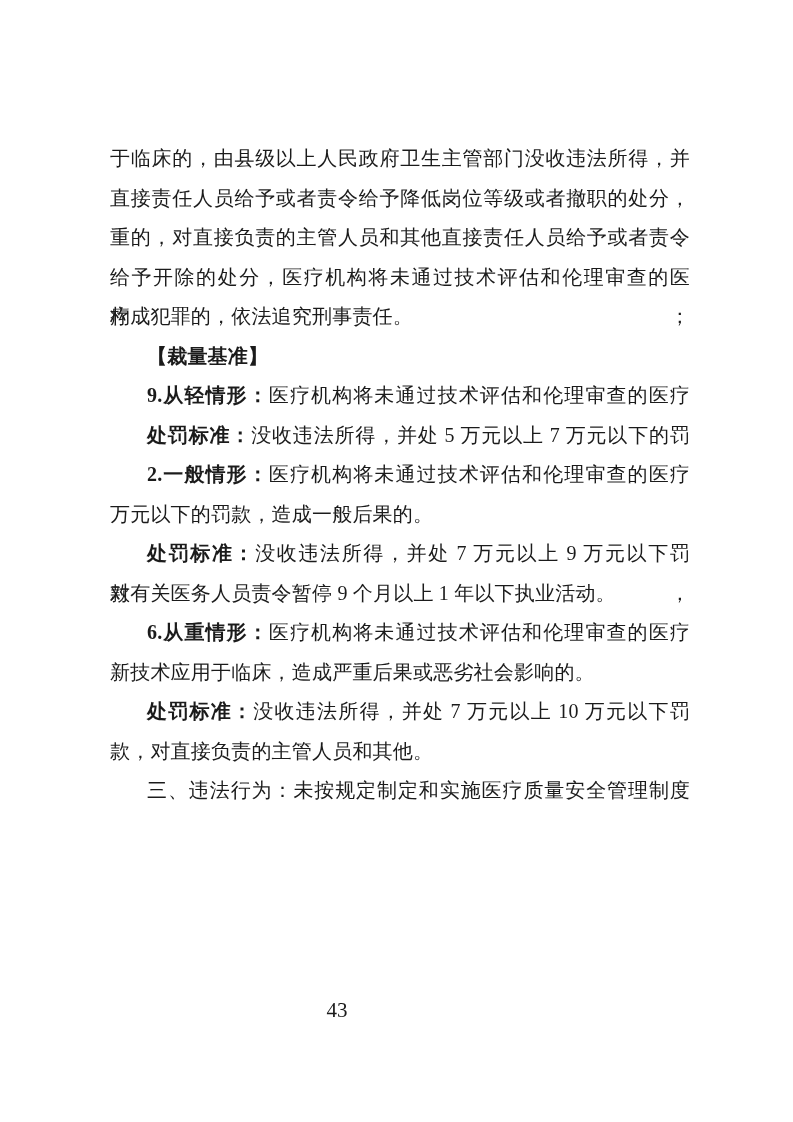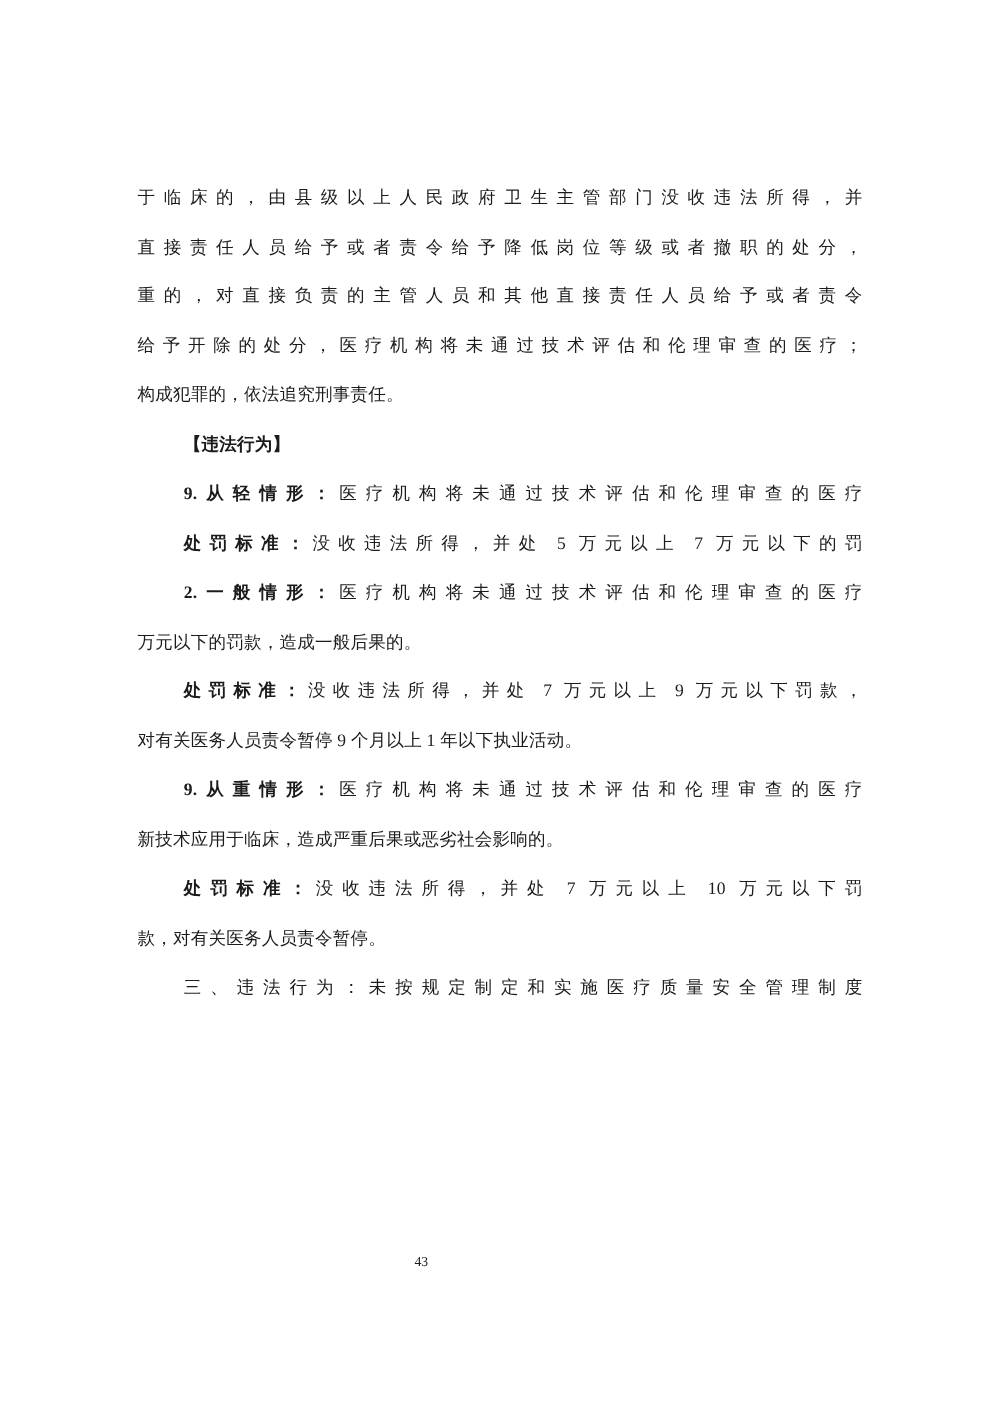--- a/index.html
+++ b/index.html
@@ -18,21 +18,21 @@
   }
   .textblock {
     position: absolute;
     left: 110px;
     top: 139px;
     width: 580px;
   }
   .line {
     height: 39.5px;
     line-height: 39.5px;
-    font-size: 14px;
+    font-size: 20px;
     white-space: normal;
     text-align: left;
     letter-spacing: 0.2px;
   }
   .line.justify {
     text-align: justify;
     text-align-last: justify;
     text-justify: inter-character;
   }
   .line.indent {
@@ -40,42 +40,42 @@
   }
   .seg.bold {
     font-weight: 700;
   }
   .footer {
     position: absolute;
     left: 0;
     top: 1000px;
     width: 674px;
     text-align: center;
-    font-size: 11px;
+    font-size: 21px;
     line-height: 20px;
     color: #1b1b1b;
   }
 </style>
 </head>
 <body>
 
 <div class="page">
   <div class="textblock">
       <div class="line justify"><span class="seg">于临床的，由县级以上人民政府卫生主管部门没收违法所得，并</span></div>
       <div class="line justify"><span class="seg">直接责任人员给予或者责令给予降低岗位等级或者撤职的处分，</span></div>
       <div class="line justify"><span class="seg">重的，对直接负责的主管人员和其他直接责任人员给予或者责令</span></div>
       <div class="line justify"><span class="seg">给予开除的处分，医疗机构将未通过技术评估和伦理审查的医疗；</span></div>
       <div class="line"><span class="seg">构成犯罪的，依法追究刑事责任。</span></div>
-      <div class="line indent"><span class="seg bold">【违法行为】</span></div>
+      <div class="line indent"><span class="seg bold">【裁量基准】</span></div>
       <div class="line indent justify"><span class="seg bold">9.从轻情形：</span><span class="seg">医疗机构将未通过技术评估和伦理审查的医疗</span></div>
       <div class="line indent justify"><span class="seg bold">处罚标准：</span><span class="seg">没收违法所得，并处 5 万元以上 7 万元以下的罚</span></div>
       <div class="line indent justify"><span class="seg bold">2.一般情形：</span><span class="seg">医疗机构将未通过技术评估和伦理审查的医疗</span></div>
       <div class="line"><span class="seg">万元以下的罚款，造成一般后果的。</span></div>
       <div class="line indent justify"><span class="seg bold">处罚标准：</span><span class="seg">没收违法所得，并处 7 万元以上 9 万元以下罚款，</span></div>
       <div class="line"><span class="seg">对有关医务人员责令暂停 9 个月以上 1 年以下执业活动。</span></div>
-      <div class="line indent justify"><span class="seg bold">9.从重情形：</span><span class="seg">医疗机构将未通过技术评估和伦理审查的医疗</span></div>
+      <div class="line indent justify"><span class="seg bold">6.从重情形：</span><span class="seg">医疗机构将未通过技术评估和伦理审查的医疗</span></div>
       <div class="line"><span class="seg">新技术应用于临床，造成严重后果或恶劣社会影响的。</span></div>
       <div class="line indent justify"><span class="seg bold">处罚标准：</span><span class="seg">没收违法所得，并处 7 万元以上 10 万元以下罚</span></div>
-      <div class="line"><span class="seg">款，对有关医务人员责令暂停。</span></div>
+      <div class="line"><span class="seg">款，对直接负责的主管人员和其他。</span></div>
       <div class="line indent justify"><span class="seg">三、违法行为：未按规定制定和实施医疗质量安全管理制度</span></div>
     </div>
   <div class="footer">43</div>
 </div>
 
 </body></html>

